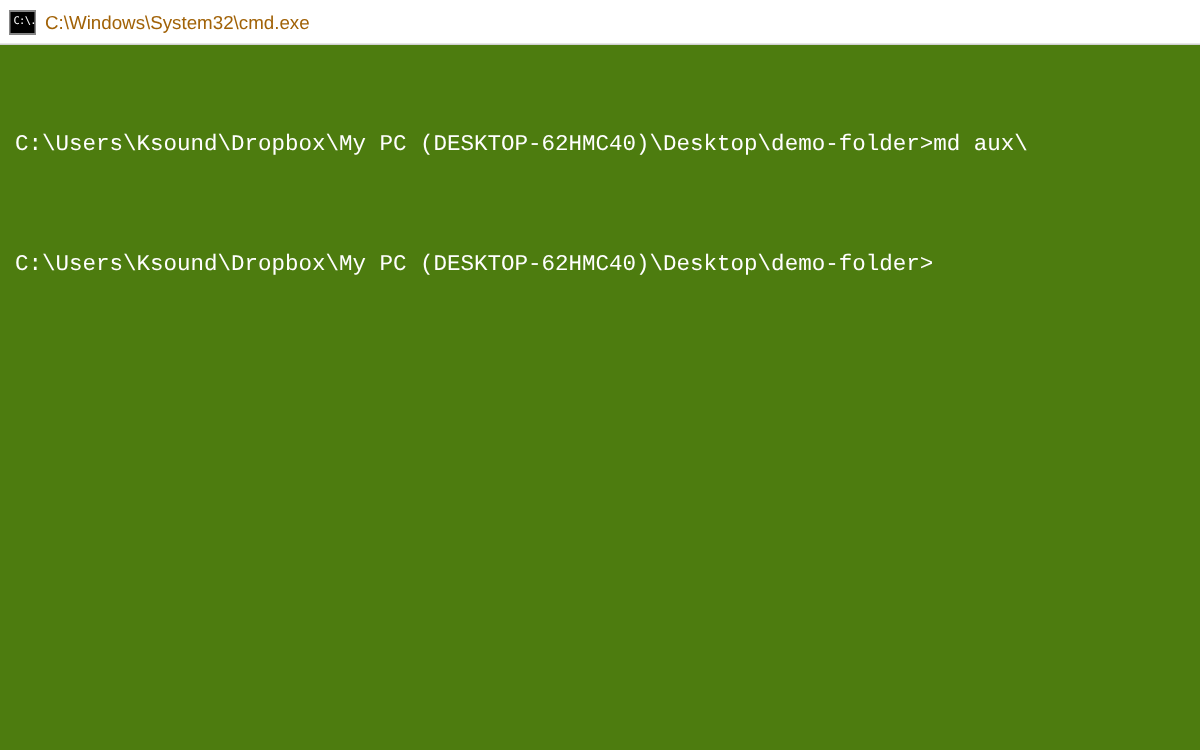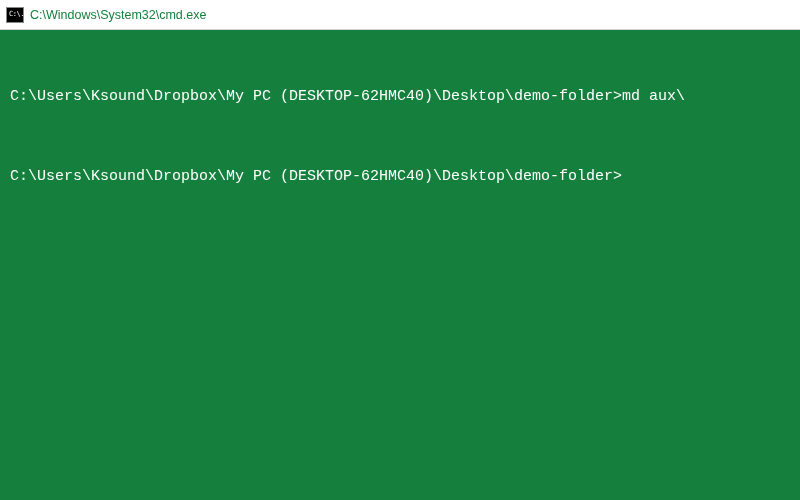--- a/index.html
+++ b/index.html
@@ -36,28 +36,28 @@
     .titlebar-icon-inner {
       font-size: 7px;
       color: #ffffff;
       line-height: 1;
       font-family: Consolas, monospace;
       letter-spacing: -0.5px;
     }
     .titlebar-text {
       font-family: 'Segoe UI', Tahoma, sans-serif;
       font-size: 12.5px;
-      color: #15803d;
+      color: #a16207;
     }
     .terminal {
       padding: 16px 10px;
       color: #ffffff;
       font-size: 15px;
       line-height: 1.35;
-      background: #15803d;
+      background: #4d7c0f;
       height: calc(500px - 30px);
       white-space: pre-wrap;
       font-family: Consolas, 'Courier New', monospace;
     }
     .terminal-line {
       margin-bottom: 20px;
     }
     .prompt {
       color: #ffffff;
     }

